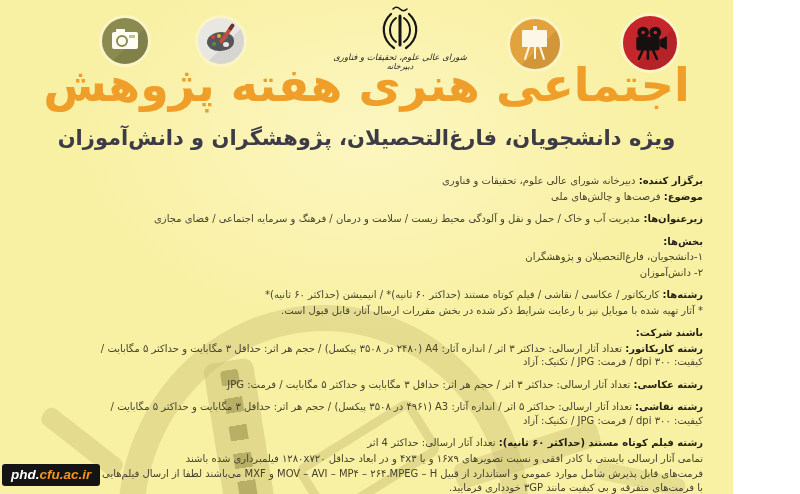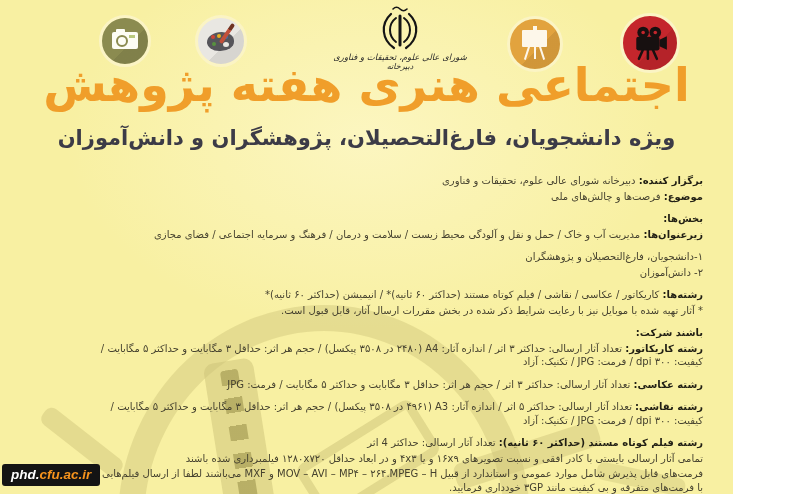--- a/index.html
+++ b/index.html
@@ -152,28 +152,28 @@
 
     <div class="blk tight">
       <b>برگزار کننده:</b>
       <span>دبیرخانه شورای عالی علوم، تحقیقات و فناوری</span>
     </div>
     <div class="blk">
       <b>موضوع:</b>
       <span>فرصت‌ها و چالش‌های ملی</span>
     </div>
 
-    <div class="blk tight">
-      <b>بخش‌ها:</b>
-    </div>
-
     <div class="blk">
       <b>زیرعنوان‌ها:</b>
       <span>مدیریت آب و خاک / حمل و نقل و آلودگی محیط زیست / سلامت و درمان / فرهنگ و سرمایه اجتماعی / فضای مجازی</span>
     </div>
+
+    <div class="blk tight">
+      <b>بخش‌ها:</b>
+    </div>
     <div class="blk tight">۱-دانشجویان، فارغ‌التحصیلان و پژوهشگران</div>
     <div class="blk">۲- دانش‌آموزان</div>
 
     <div class="blk tight">
       <b>رشته‌ها:</b>
       <span>کاریکاتور / عکاسی / نقاشی / فیلم کوتاه مستند (حداکثر ۶۰ ثانیه)* / انیمیشن (حداکثر ۶۰ ثانیه)*</span>
     </div>
     <div class="blk">* آثار تهیه شده با موبایل نیز با رعایت شرایط ذکر شده در بخش مقررات ارسال آثار، قابل قبول است.</div>
 
     <div class="blk tight">

